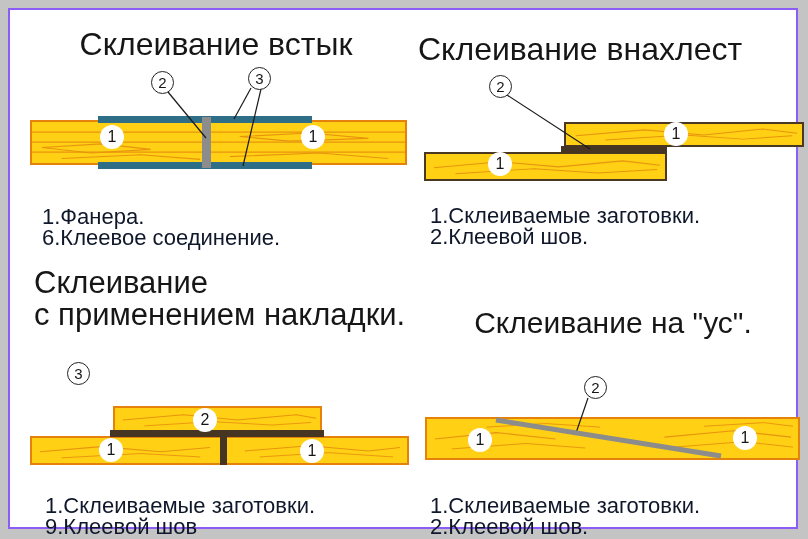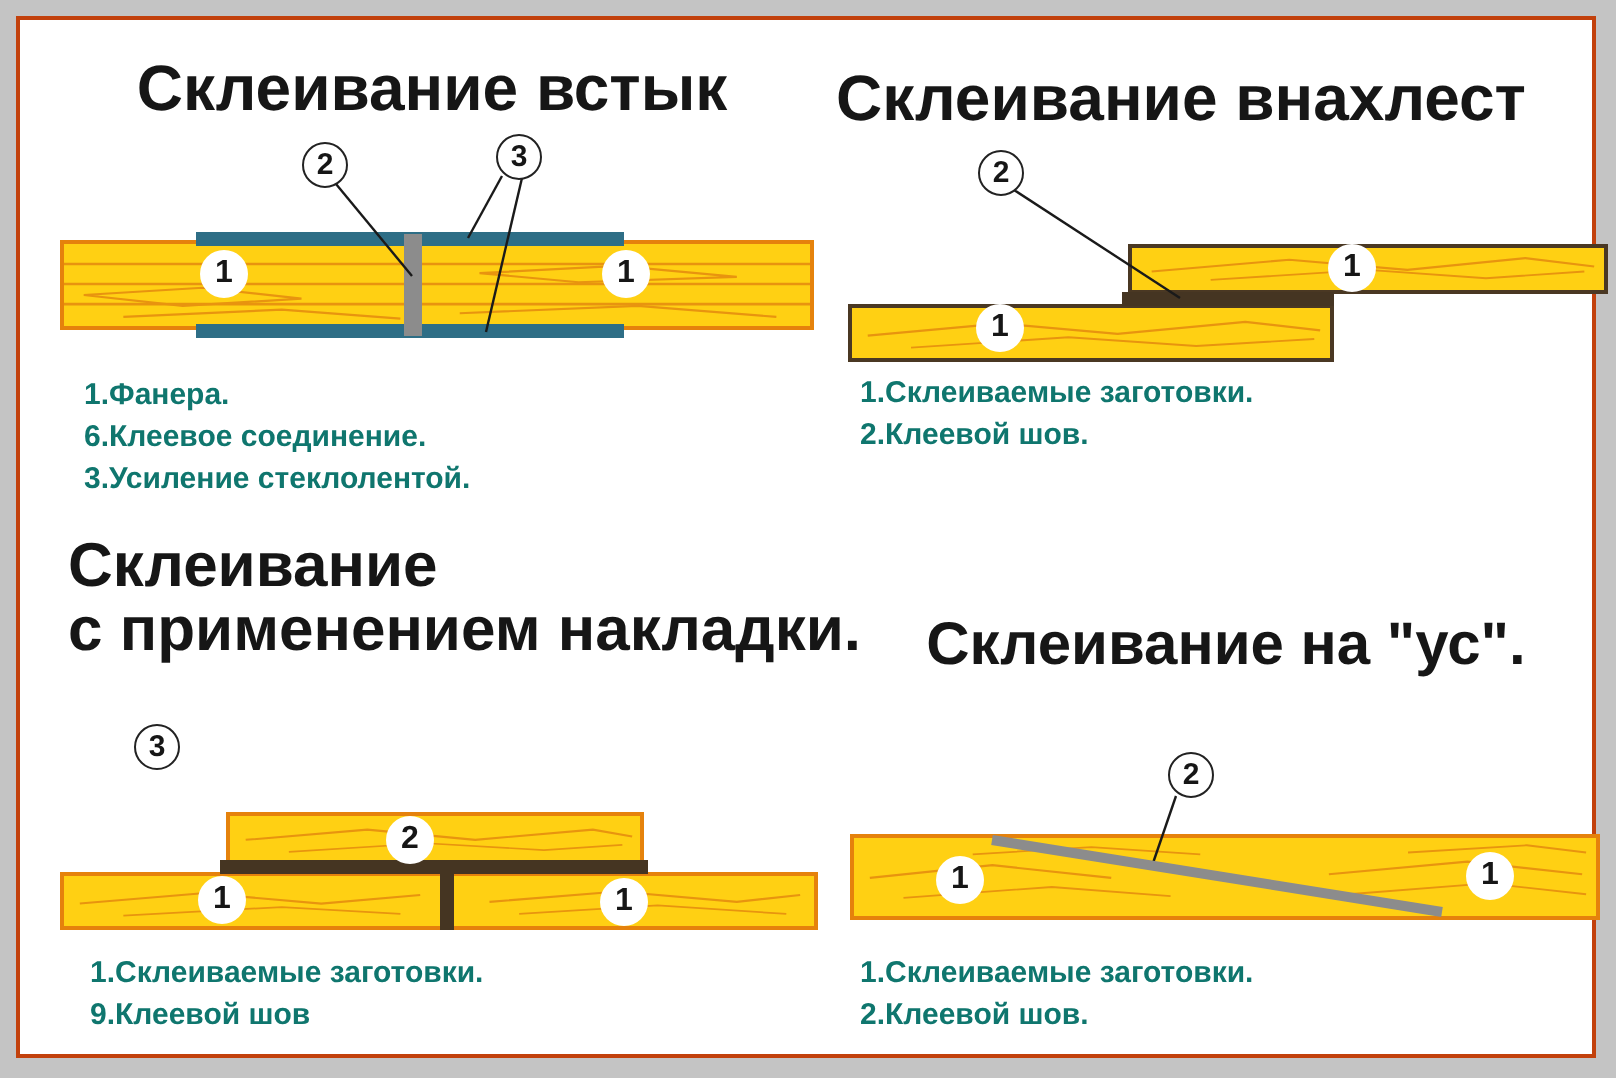--- a/index.html
+++ b/index.html
@@ -1,20 +1,20 @@
 <!DOCTYPE html>
 <html><head>
 <meta charset="utf-8">
 <style>
   html,body { margin:0; padding:0; }
   body { width:808px; height:539px; background:#c8c8c8; font-family:"Liberation Sans", sans-serif; }
   #canvas { position:relative; width:808px; height:539px; background:#c4c4c4; overflow:hidden; }
   #inner {
     position:absolute; left:8px; top:8px; width:786px; height:517px;
-    background:#ffffff; border:2px solid #c2410c; box-sizing:content-box;font-weight:bold;
+    background:#ffffff; border:2px solid #8b5cf6; box-sizing:content-box;
   }
   .title { position:absolute; color:#161616; letter-spacing:0px; white-space:nowrap; }
   #title-butt  { left:20px;  top:16px;  width:372px; text-align:center; font-size:32px; }
   #title-lap   { left:408px; top:21px;  width:384px; text-align:left; font-size:32px; }
   #title-pad-1 { left:24px;  top:257px; font-size:31px; line-height:31px; }
   #title-pad-2 { left:24px;  top:289px; font-size:31px; line-height:31px; }
   #title-scarf { left:413px; top:296px; width:380px; text-align:center; font-size:30px; }
 
   .board {
     position:absolute; background:#FFD013; box-sizing:border-box;
@@ -64,21 +64,21 @@
   #disc-pad-2   { left:183px; top:398px; }
   #disc-pad-l   { left:89px;  top:428px; }
   #disc-pad-r   { left:290px; top:429px; }
 
   #co-scarf-2   { left:574px; top:366px; }
   #disc-scarf-l { left:458px; top:418px; }
   #disc-scarf-r { left:723px; top:416px; }
 
   #leaders { position:absolute; left:0; top:0; width:808px; height:539px; z-index:6; pointer-events:none; }
 
-  .legend { position:absolute; font-size:15px; line-height:21px; color:#0f766e; z-index:5; }
+  .legend { position:absolute; font-size:22px; line-height:21px; color:#0f172a; z-index:5;margin-top:19px; }
   #legend-butt  { left:32px;  top:177px; }
   #legend-lap   { left:420px; top:176px; }
   #legend-pad   { left:35px;  top:466px; }
   #legend-scarf { left:420px; top:466px; }
 </style>
 </head>
 <body>
 
 <div id="canvas">
   <div id="inner">
@@ -99,21 +99,20 @@
     <div class="seam" id="glue-strip"></div>
 
     <div class="disc" id="disc-butt-l">1</div>
     <div class="disc" id="disc-butt-r">1</div>
     <div class="callout" id="co-butt-2">2</div>
     <div class="callout" id="co-butt-3">3</div>
 
     <div class="legend" id="legend-butt">
       <div>1.Фанера.</div>
       <div>6.Клеевое соединение.</div>
-      <div>3.Усиление стеклолентой.</div>
     </div>
 
     <div class="title" id="title-lap">Склеивание внахлест</div>
 
     <div class="board darkborder" id="board-lap-upper">
       <svg viewBox="0 0 240 25" preserveAspectRatio="none">
         <path d="M10,14 L80,7 L140,13 L200,6 L235,11" fill="none" stroke="#E8940F" stroke-width="1.3"></path>
         <path d="M40,19 L120,13 L180,18 L230,14" fill="none" stroke="#E8940F" stroke-width="1.1"></path>
       </svg>
     </div>

